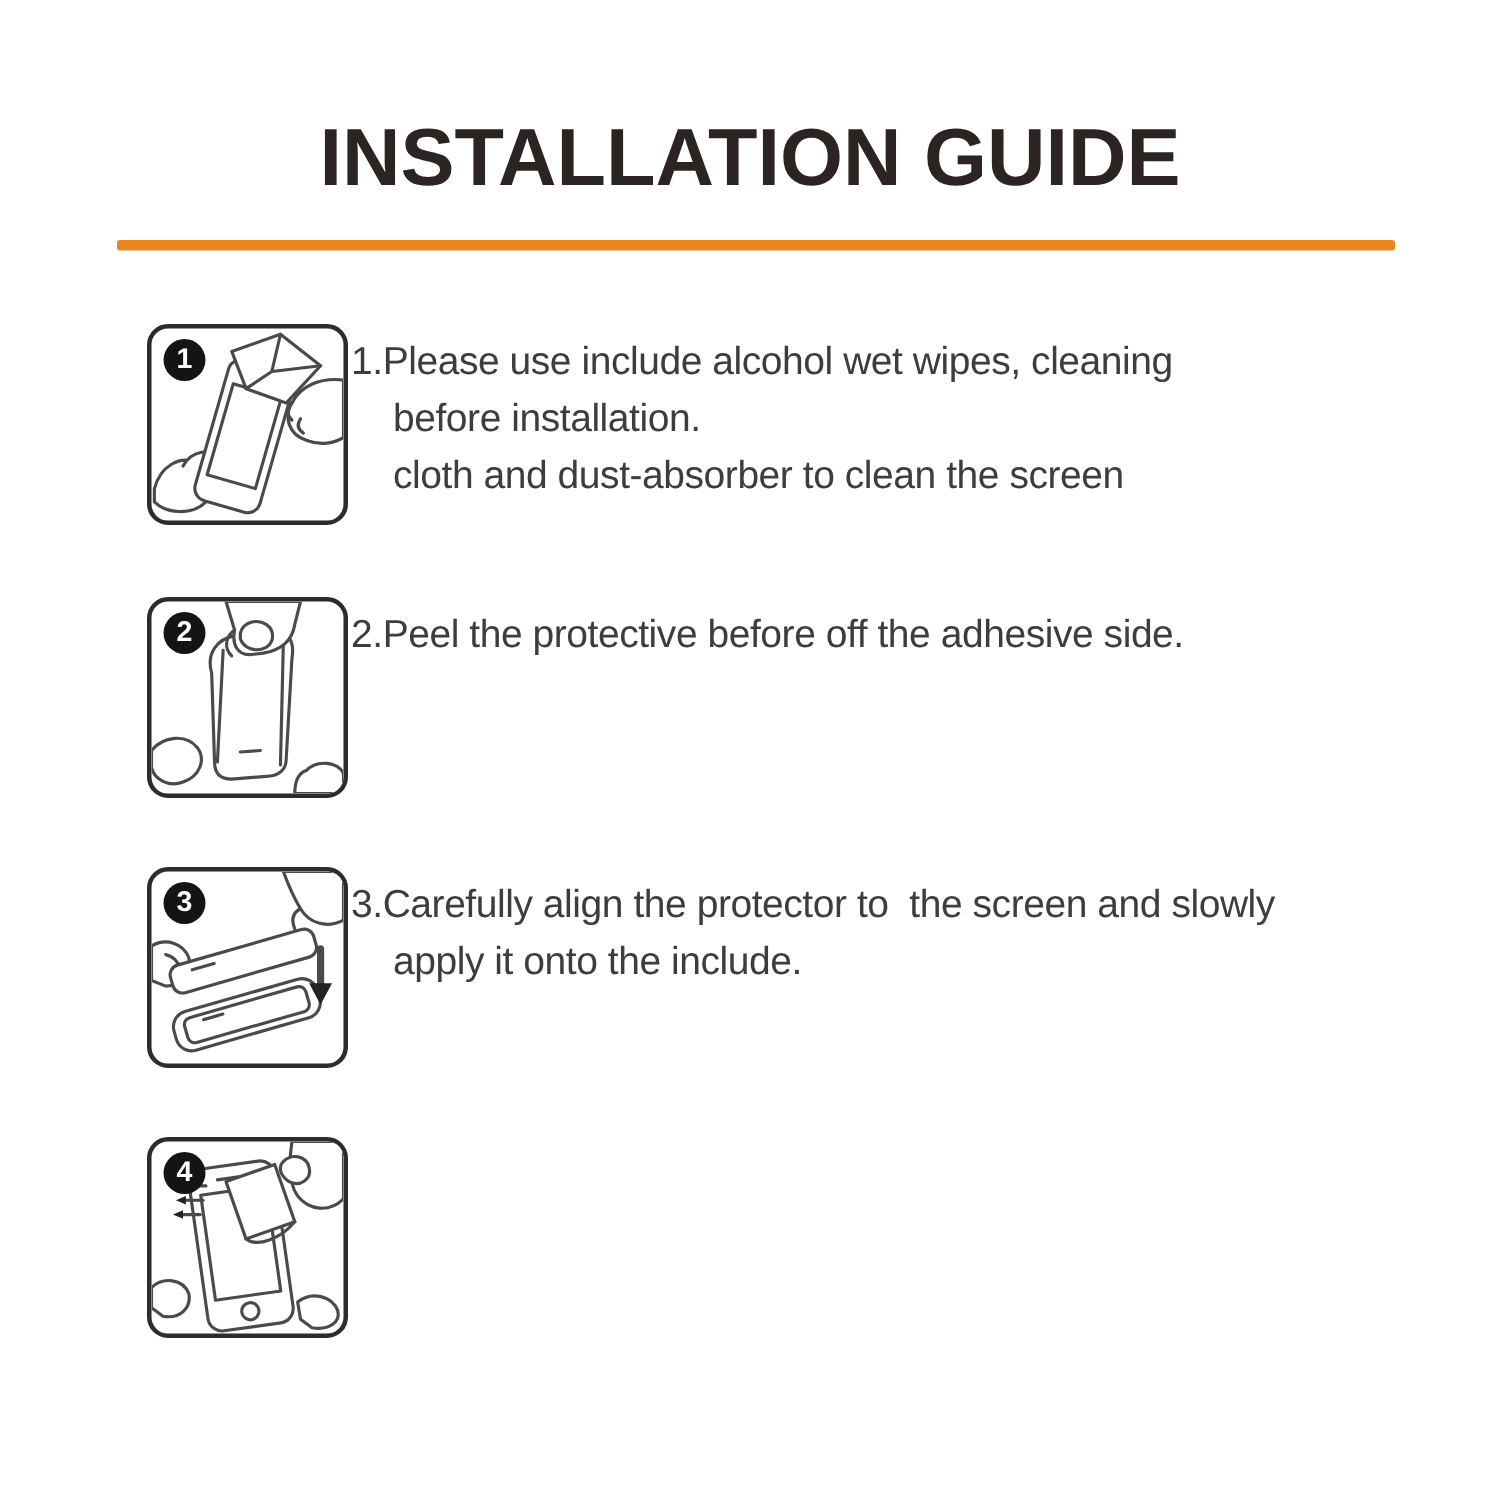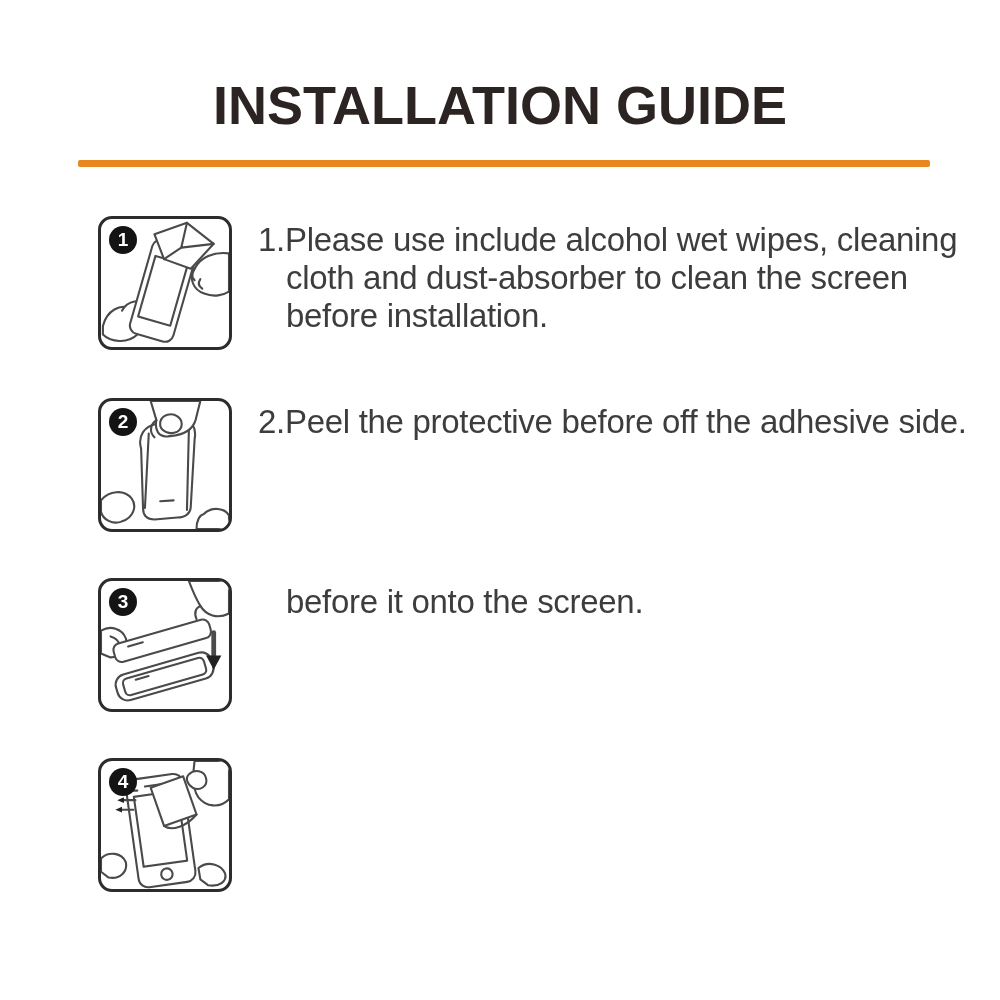--- a/index.html
+++ b/index.html
@@ -32,22 +32,22 @@
   }
   .figure svg { position: absolute; left: 0; top: 0; }
   .badge {
     position: absolute; top: 7px; left: 8px;
     width: 28px; height: 28px; border-radius: 50%;
     background: #141414; color: #fff;
     font-size: 19px; font-weight: 700;
     display: flex; align-items: center; justify-content: center;
   }
   .text {
-    position: absolute; left: 160px; top: 5px; width: 740px;
-    color: #3d3d3d; font-size: 33px; letter-spacing: -0.3px;
+    position: absolute; left: 136px; top: 5px; width: 740px;
+    color: #3d3d3d; font-size: 26px; letter-spacing: -0.3px;
     line-height: 38px;
   }
   .text.gap-lg { line-height: 45px; }
   .line { margin: 0; white-space: pre; }
   .cont { padding-left: 28px; }
 
   .art { stroke: #4a4a4a; stroke-width: 2.2; fill: none;
          stroke-linecap: round; stroke-linejoin: round; }
   .ink { fill: #222; stroke: none; }
 </style>
@@ -75,22 +75,22 @@
           <path d="M66,42 L84,30"></path>
           <path fill="#fff" d="M134,36 C118,34 104,40 98,52 C92,62 96,74 108,78 C118,82 128,80 134,76 Z"></path>
           <path d="M98,52 q-6,6 0,12"></path>
           <path d="M104,63 q-4,6 2,10"></path>
         </g>
       </svg>
       <span class="badge">1</span>
     </figure>
     <div class="text">
       <p class="line"><span>1.</span><span>Please use include alcohol wet wipes, cleaning</span></p>
+      <p class="line cont">before installation.</p>
       <p class="line cont">cloth and dust-absorber to clean the screen</p>
-      <p class="line cont">before installation.</p>
     </div>
   </section>
 
   <section class="step" style="top:398px">
     <figure class="figure">
       <svg width="128" height="128" viewBox="0 0 134 134">
         <g class="art">
           <path fill="#fff" d="M42,50 C38,36 46,26 58,24 L84,21 C96,20 100,28 98,40 L94,110 C94,118 88,122 80,122 L56,124 C48,124 44,120 44,112 Z"></path>
           <path d="M50,34 L46,112"></path>
           <path d="M92,30 L90,114"></path>
@@ -128,21 +128,22 @@
           </g>
           <g>
             <line x1="118" y1="54" x2="118" y2="80" stroke-width="5"></line>
             <polygon class="ink" points="110,78 126,78 118,93"></polygon>
           </g>
         </g>
       </svg>
       <span class="badge">3</span>
     </figure>
     <div class="text">
-      <p class="line cont">before it onto the screen.</p>
+      <p class="line"><span>3.</span><span>Carefully align the protector to  the screen and slowly</span></p>
+      <p class="line cont">apply it onto the include.</p>
     </div>
   </section>
 
   <section class="step" style="top:758px">
     <figure class="figure">
       <svg width="128" height="128" viewBox="0 0 134 134">
         <g class="art">
           <g transform="rotate(-8 62 76)">
             <rect x="33" y="16" width="60" height="114" rx="10" fill="#fff"></rect>
             <rect x="40" y="34" width="46" height="74" fill="#fff"></rect>

